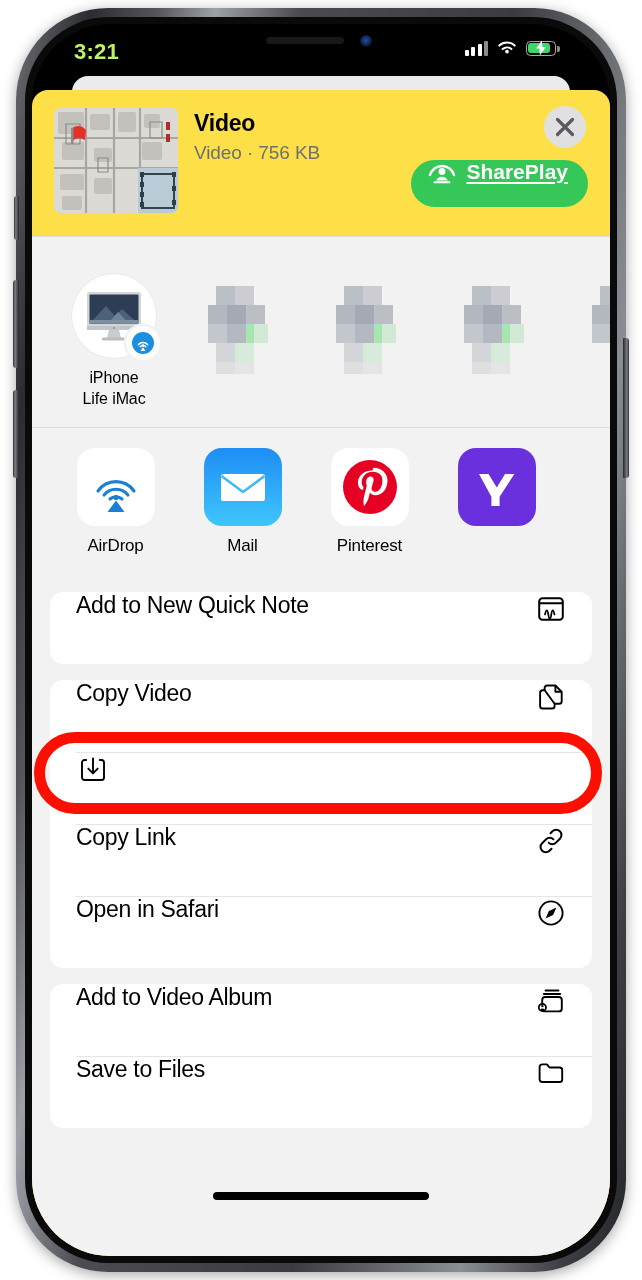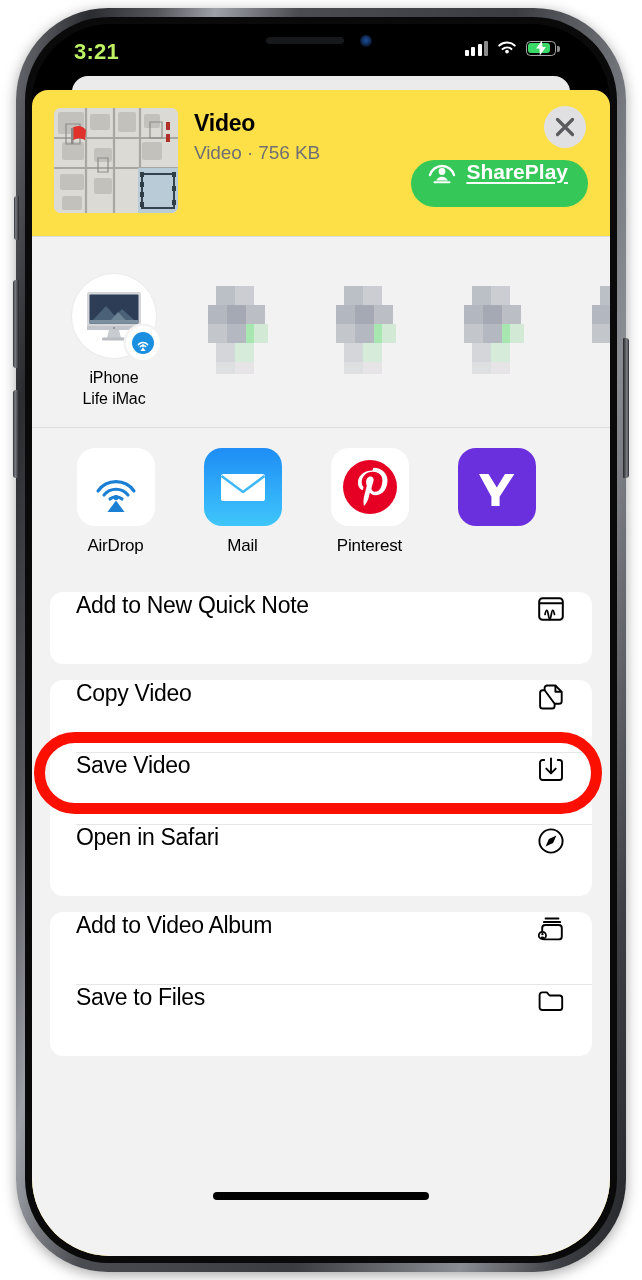--- a/index.html
+++ b/index.html
@@ -551,30 +551,38 @@
               <span class="action-icon">
                 <svg width="30" height="30" viewBox="0 0 30 30">
                   <path d="M11.2 3.5 h8.2 l6.3 6.3 v9.4 a2.6 2.6 0 0 1 -2.6 2.6 h-11.9 a2.6 2.6 0 0 1 -2.6 -2.6 v-13.1 a2.6 2.6 0 0 1 2.6 -2.6z" stroke="#000" stroke-width="1.9" fill="none" stroke-linejoin="round"></path>
                   <path d="M19.4 3.5 v6.3 h6.3" stroke="#000" stroke-width="1.9" fill="none" stroke-linejoin="round"></path>
                   <path d="M18.6 21.8 v2.1 a2.6 2.6 0 0 1 -2.6 2.6 h-9.3 a2.6 2.6 0 0 1 -2.6 -2.6 v-13.1 a2.6 2.6 0 0 1 2.6 -2.6 h2z" stroke="#000" stroke-width="1.9" fill="#fff" stroke-linejoin="round"></path>
                 </svg>
               </span>
             </div>
 
             <div class="action-row">
-              <span class="action-label">Save Video</span>
               <span class="action-icon">
                 <svg width="30" height="30" viewBox="0 0 30 30">
                   <path d="M8.2 6 H6.6 a2.6 2.6 0 0 0 -2.6 2.6 v14.8 a2.6 2.6 0 0 0 2.6 2.6 h16.8 a2.6 2.6 0 0 0 2.6 -2.6 v-14.8 a2.6 2.6 0 0 0 -2.6 -2.6 h-1.6" stroke="#000" stroke-width="1.9" fill="none" stroke-linecap="round"></path>
                   <path d="M15 4.5 V19" stroke="#000" stroke-width="1.9" stroke-linecap="round"></path>
                   <path d="M10.3 14.6 L15 19.4 L19.7 14.6" stroke="#000" stroke-width="1.9" fill="none" stroke-linecap="round" stroke-linejoin="round"></path>
                 </svg>
               </span>
             </div>
 
+            <div class="action-row">
+              <span class="action-label">Copy Link</span>
+              <span class="action-icon">
+                <svg width="30" height="30" viewBox="0 0 30 30">
+                  <path d="M12.6 16.6 a5.2 5.2 0 0 0 7.4 0 l3.9 -3.9 a5.2 5.2 0 0 0 -7.4 -7.4 l-2 2" stroke="#000" stroke-width="2" fill="none" stroke-linecap="round"></path>
+                  <path d="M17.4 13.4 a5.2 5.2 0 0 0 -7.4 0 l-3.9 3.9 a5.2 5.2 0 0 0 7.4 7.4 l2 -2" stroke="#000" stroke-width="2" fill="none" stroke-linecap="round"></path>
+                </svg>
+              </span>
+            </div>
 
             <div class="action-row">
               <span class="action-label">Open in Safari</span>
               <span class="action-icon">
                 <svg width="30" height="30" viewBox="0 0 30 30">
                   <circle cx="15" cy="15" r="11.6" stroke="#000" stroke-width="1.9" fill="none"></circle>
                   <path d="M20.4 9.6 L12.9 12.9 L9.6 20.4 L17.1 17.1 z" fill="#000"></path>
                 </svg>
               </span>
             </div>

